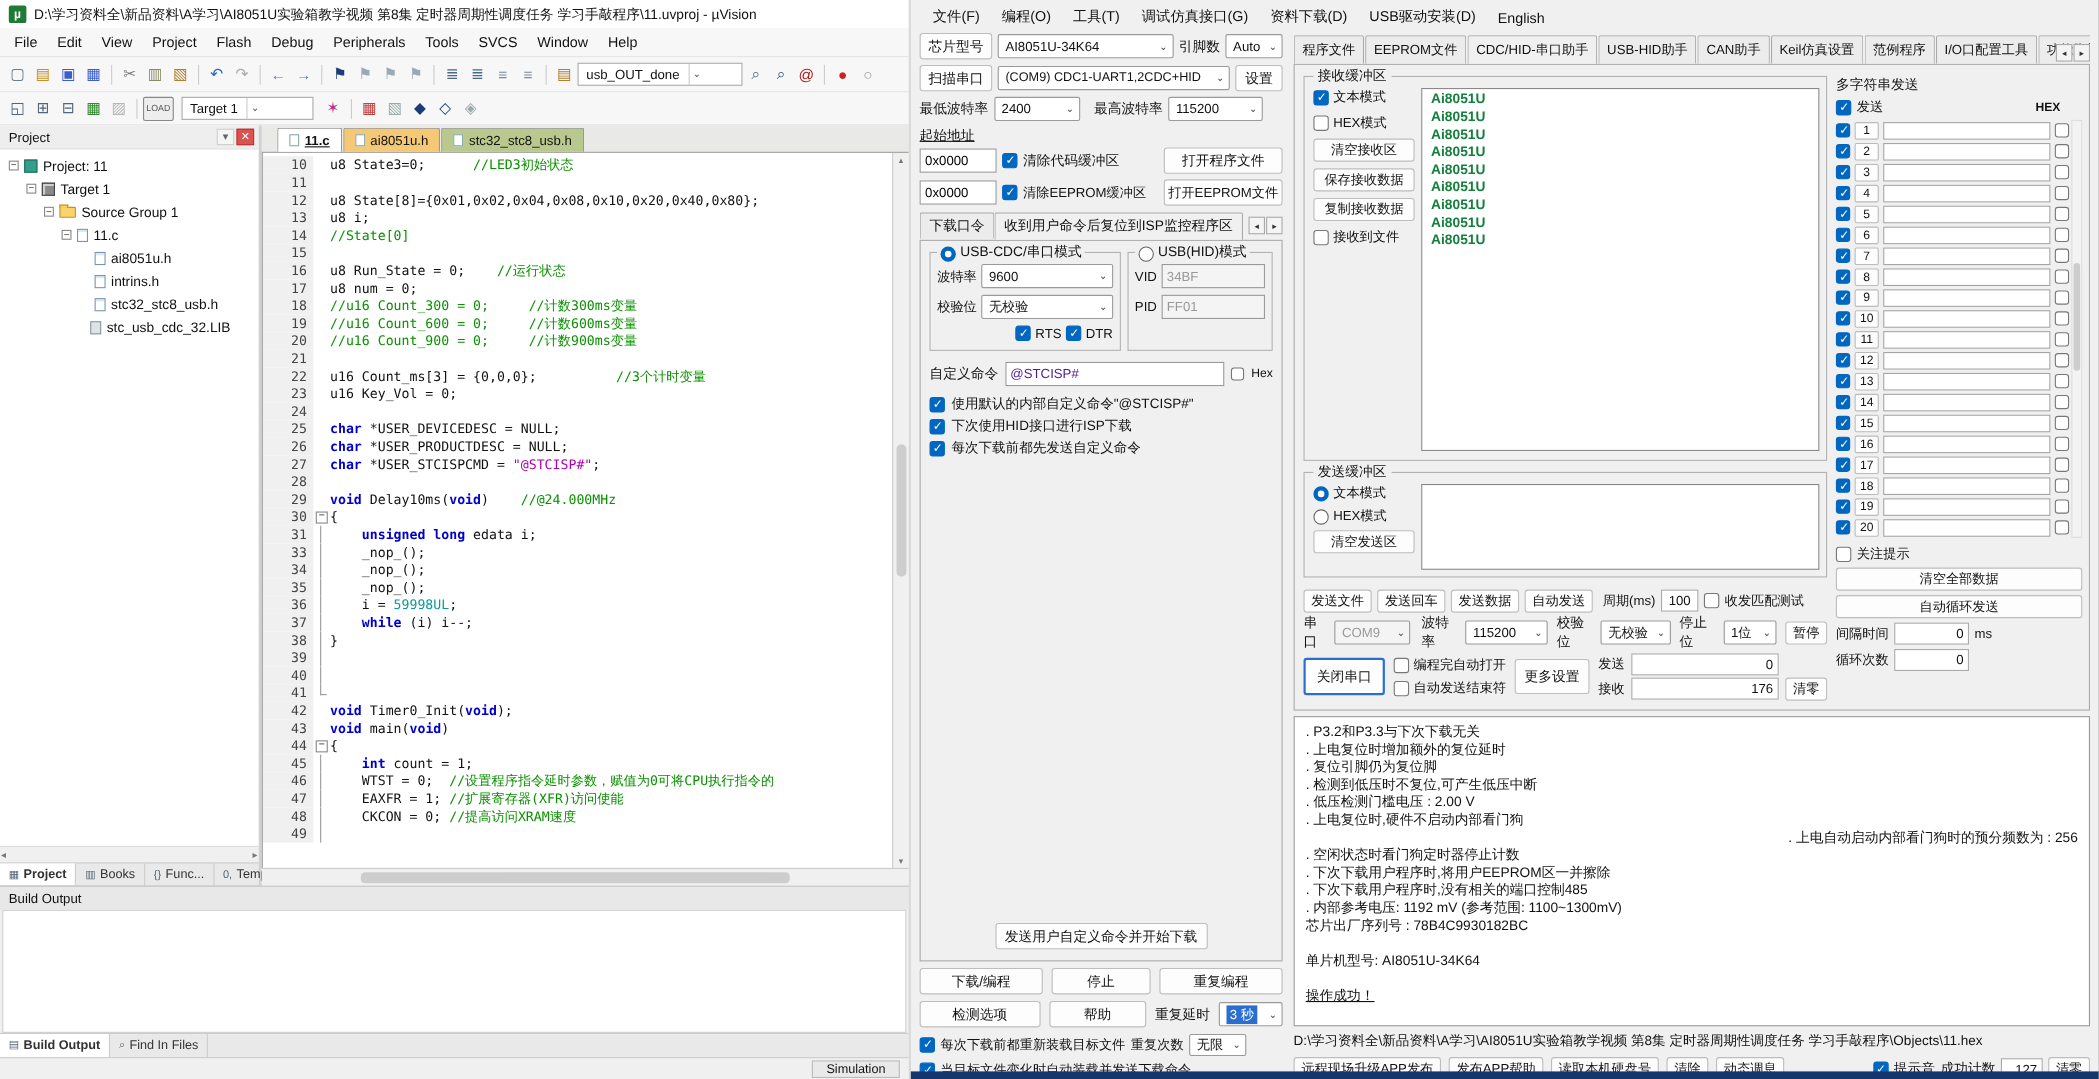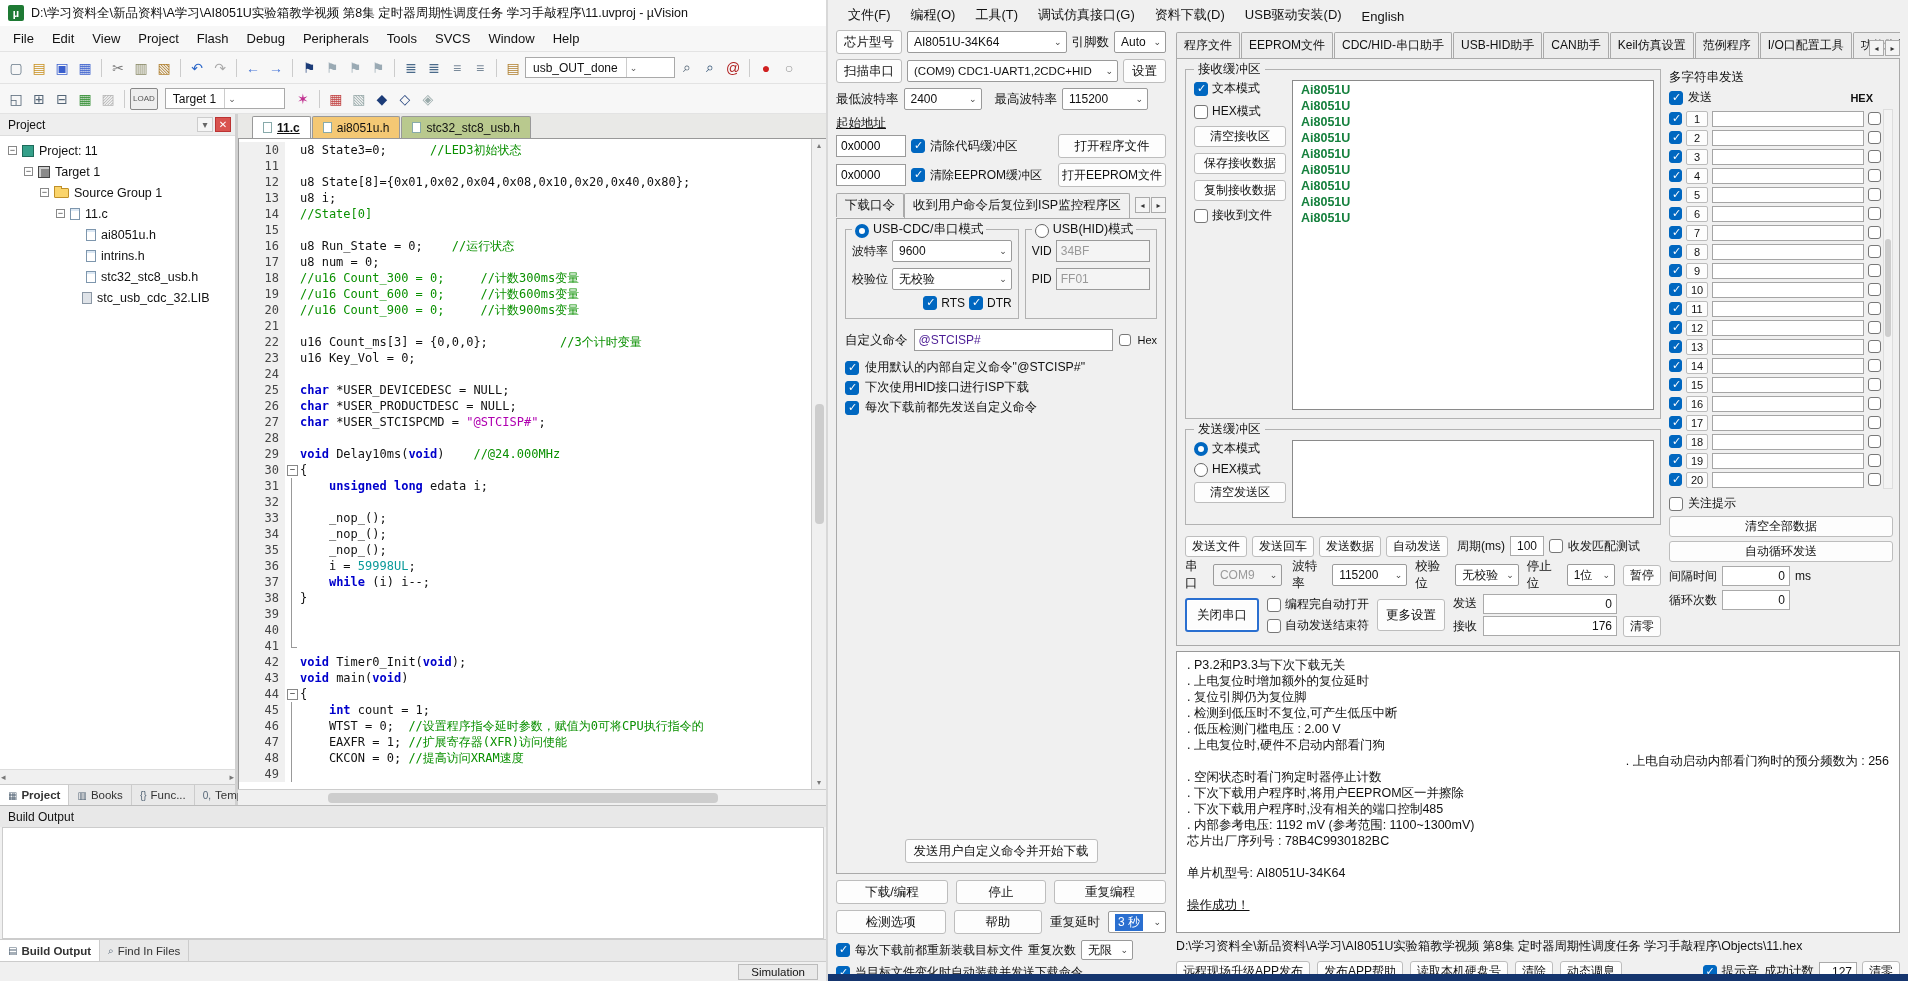--- a/index.html
+++ b/index.html
@@ -332,21 +332,20 @@
               <div class="cl"><span class="num">22</span><span class="fold"></span><span><span class="m-p">u16 Count_ms[3] = {0,0,0};          </span><span class="m-c">//3个计时变量</span></span></div>
               <div class="cl"><span class="num">23</span><span class="fold"></span><span><span class="m-p">u16 Key_Vol = 0;</span></span></div>
               <div class="cl"><span class="num">24</span><span class="fold"></span><span></span></div>
               <div class="cl"><span class="num">25</span><span class="fold"></span><span><span class="m-k">char</span><span class="m-p"> *USER_DEVICEDESC = NULL;</span></span></div>
               <div class="cl"><span class="num">26</span><span class="fold"></span><span><span class="m-k">char</span><span class="m-p"> *USER_PRODUCTDESC = NULL;</span></span></div>
               <div class="cl"><span class="num">27</span><span class="fold"></span><span><span class="m-k">char</span><span class="m-p"> *USER_STCISPCMD = </span><span class="m-s">"@STCISP#"</span><span class="m-p">;</span></span></div>
               <div class="cl"><span class="num">28</span><span class="fold"></span><span></span></div>
               <div class="cl"><span class="num">29</span><span class="fold"></span><span><span class="m-k">void</span><span class="m-p"> Delay10ms(</span><span class="m-k">void</span><span class="m-p">)    </span><span class="m-c">//@24.000MHz</span></span></div>
               <div class="cl"><span class="num">30</span><span class="fold f-b"></span><span><span class="m-p">{</span></span></div>
               <div class="cl"><span class="num">31</span><span class="fold f-l"></span><span><span class="m-p">    </span><span class="m-k">unsigned</span><span class="m-p"> </span><span class="m-k">long</span><span class="m-p"> edata i;</span></span></div>
-              <div class="cl"><span class="num">32</span><span class="fold f-l"></span><span></span></div>
               <div class="cl"><span class="num">33</span><span class="fold f-l"></span><span><span class="m-p">    _nop_();</span></span></div>
               <div class="cl"><span class="num">34</span><span class="fold f-l"></span><span><span class="m-p">    _nop_();</span></span></div>
               <div class="cl"><span class="num">35</span><span class="fold f-l"></span><span><span class="m-p">    _nop_();</span></span></div>
               <div class="cl"><span class="num">36</span><span class="fold f-l"></span><span><span class="m-p">    i = </span><span class="m-n">59998UL</span><span class="m-p">;</span></span></div>
               <div class="cl"><span class="num">37</span><span class="fold f-l"></span><span><span class="m-p">    </span><span class="m-k">while</span><span class="m-p"> (i) i--;</span></span></div>
               <div class="cl"><span class="num">38</span><span class="fold f-l"></span><span><span class="m-p">}</span></span></div>
               <div class="cl"><span class="num">39</span><span class="fold f-l"></span><span></span></div>
               <div class="cl"><span class="num">40</span><span class="fold f-l"></span><span></span></div>
               <div class="cl"><span class="num">41</span><span class="fold f-e"></span><span></span></div>
               <div class="cl"><span class="num">42</span><span class="fold"></span><span><span class="m-k">void</span><span class="m-p"> Timer0_Init(</span><span class="m-k">void</span><span class="m-p">);</span></span></div>

